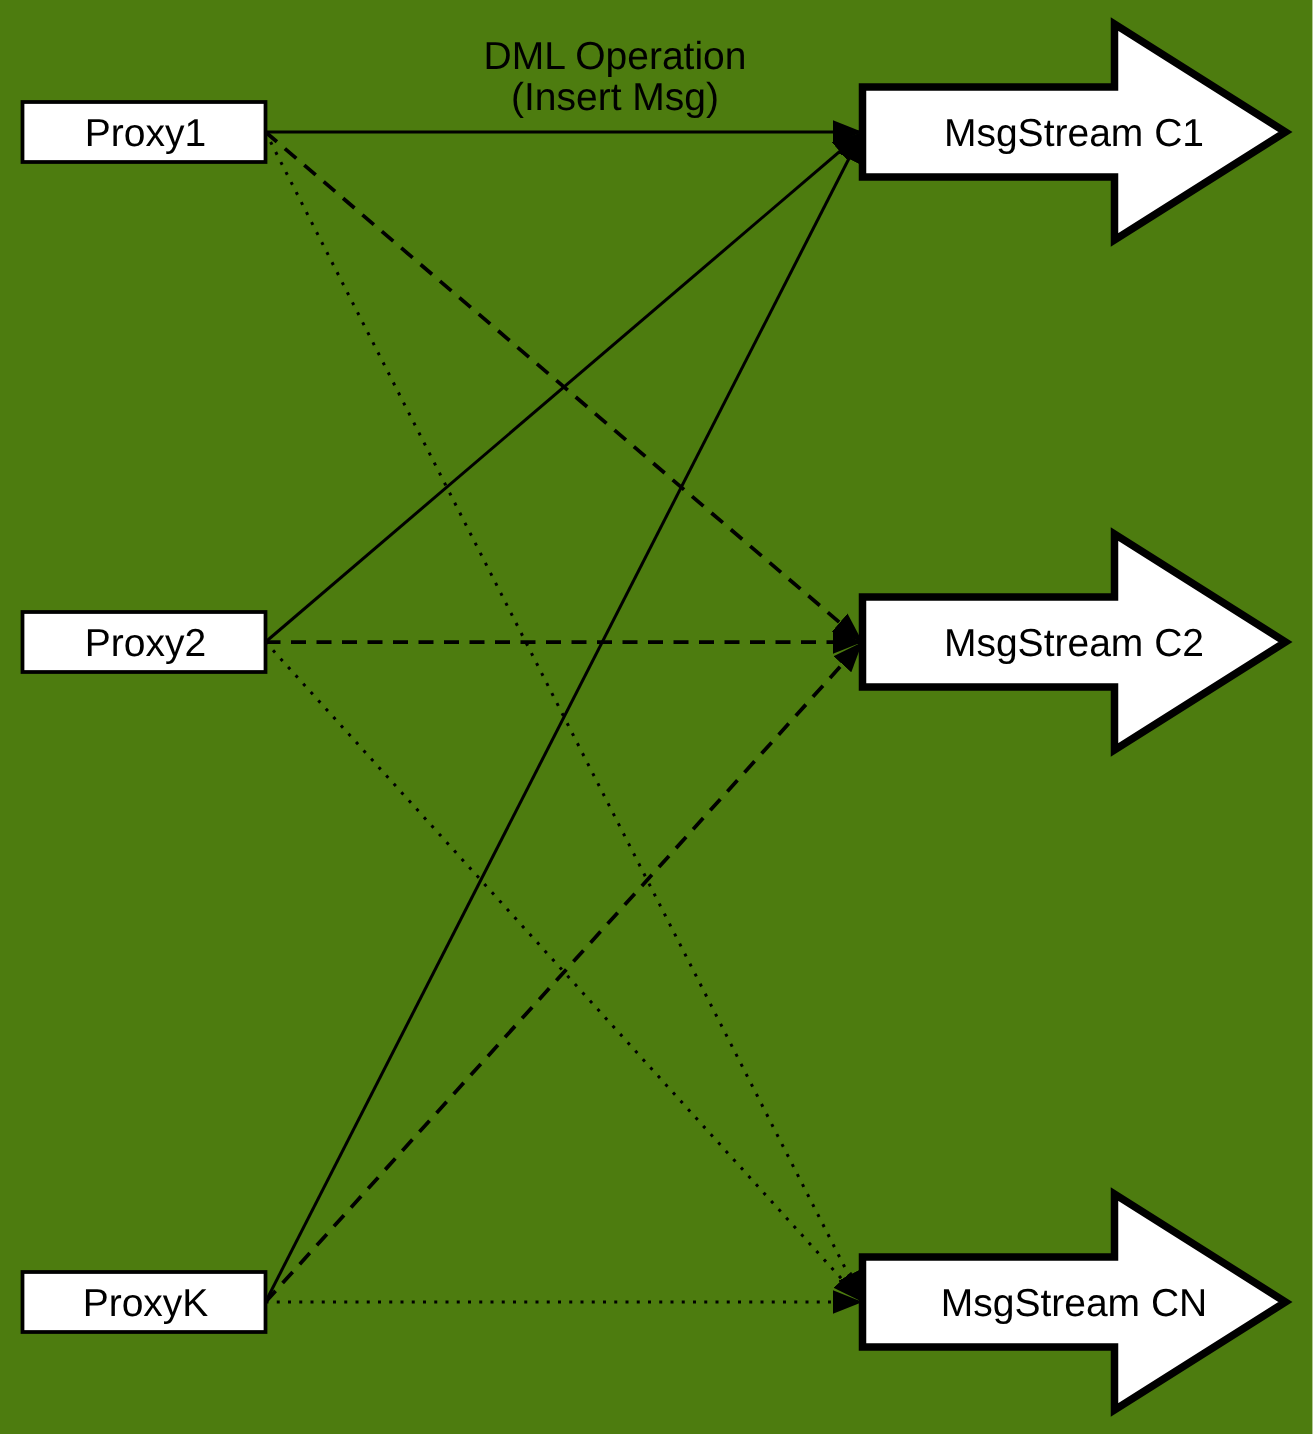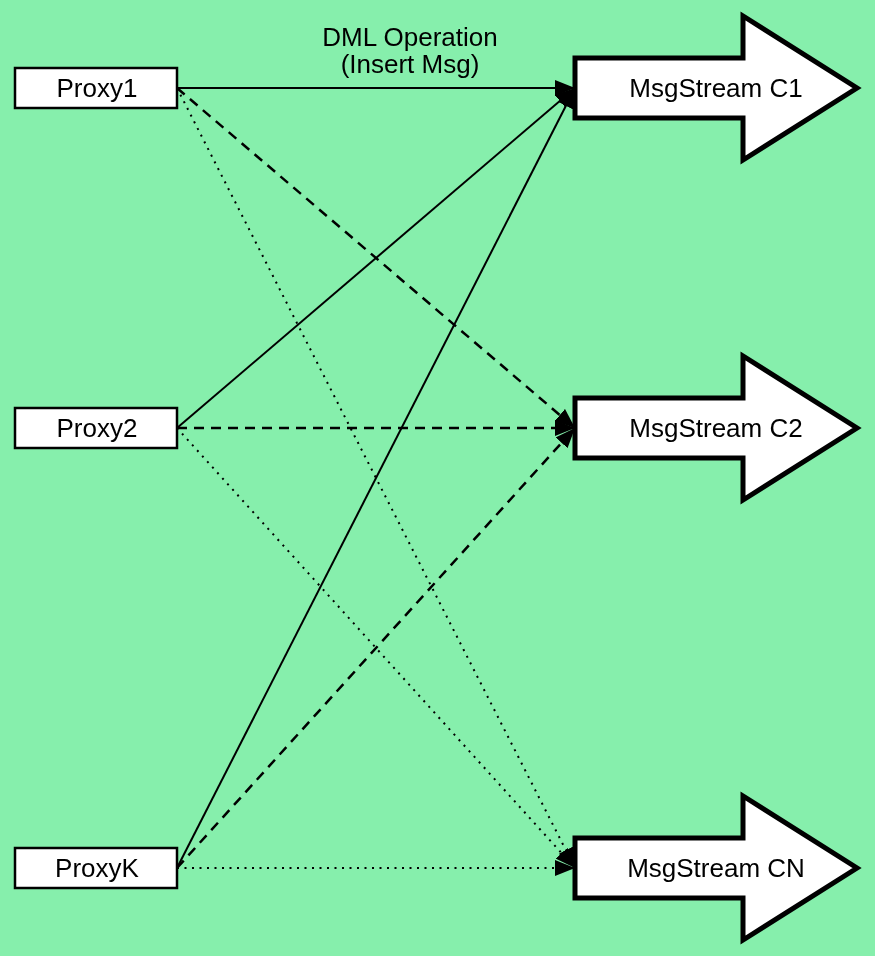--- a/index.html
+++ b/index.html
@@ -7,21 +7,21 @@
     padding: 0;
     background: #ffffff;
     width: 875px;
     height: 956px;
     overflow: hidden;
   }
   .canvas {
     position: relative;
     width: 875px;
     height: 956px;
-    background: #86efac;
+    background: #4d7c0f;
   }
   svg {
     display: block;
     font-family: "Liberation Sans", sans-serif;
   }
   .node-box {
     fill: #ffffff;
     stroke: #000000;
     stroke-width: 2.5;
   }

